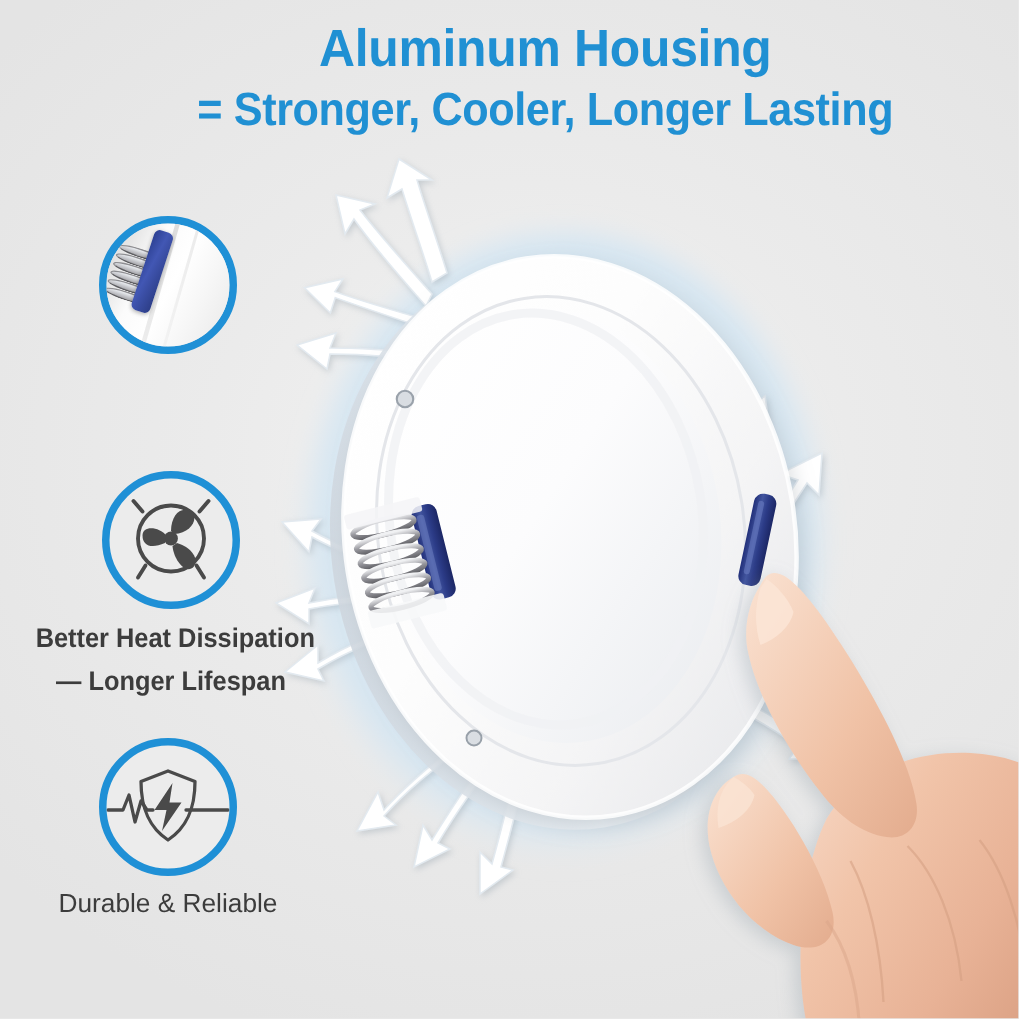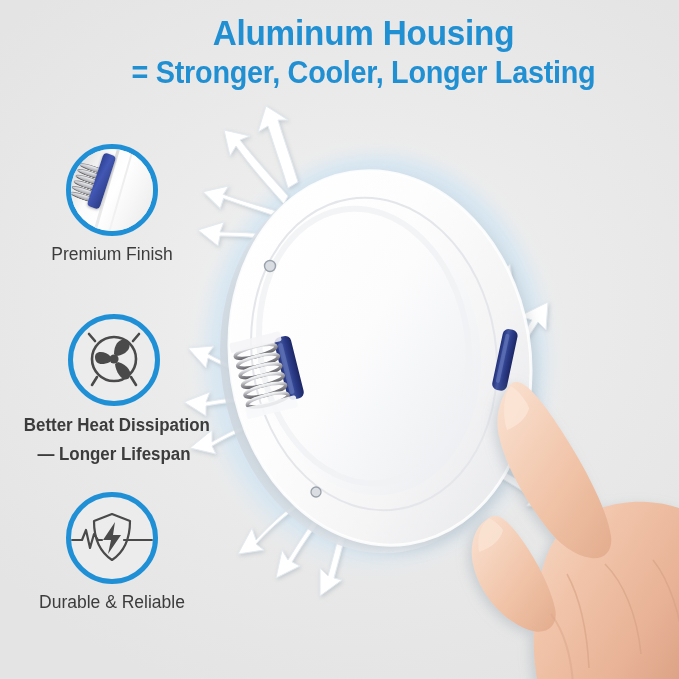--- a/index.html
+++ b/index.html
@@ -363,21 +363,20 @@
           <i style="top:0"></i>
             <i style="top:6px"></i>
             <i style="top:12px"></i>
           <i style="top:18px"></i>
             <i style="top:24px"></i>
             <i style="top:30px"></i>
         </span>
         <span class="blue-tab"></span>
       </div>
     </div>
-    <div class="feature-label">Premium Finish</div>
   </div>
 
   <div class="feature" id="feature-durable">
     <div class="feature-circle">
       <svg width="84" height="84" viewBox="0 0 84 84" style="position:absolute;left:50%;top:50%;transform:translate(-50%,-50%)">
         <g stroke="#4a4a4a" stroke-width="2.2" fill="none" stroke-linecap="round" stroke-linejoin="round">
           <path d="M2,44 L12,44 L16,34 L20,52 L24,38 L28,44 L32,44"></path>
           <path d="M54,44 L82,44"></path>
           <path d="M42,18 L60,25 C60,44 54,56 42,64 C30,56 24,44 24,25 Z"></path>
         </g>

